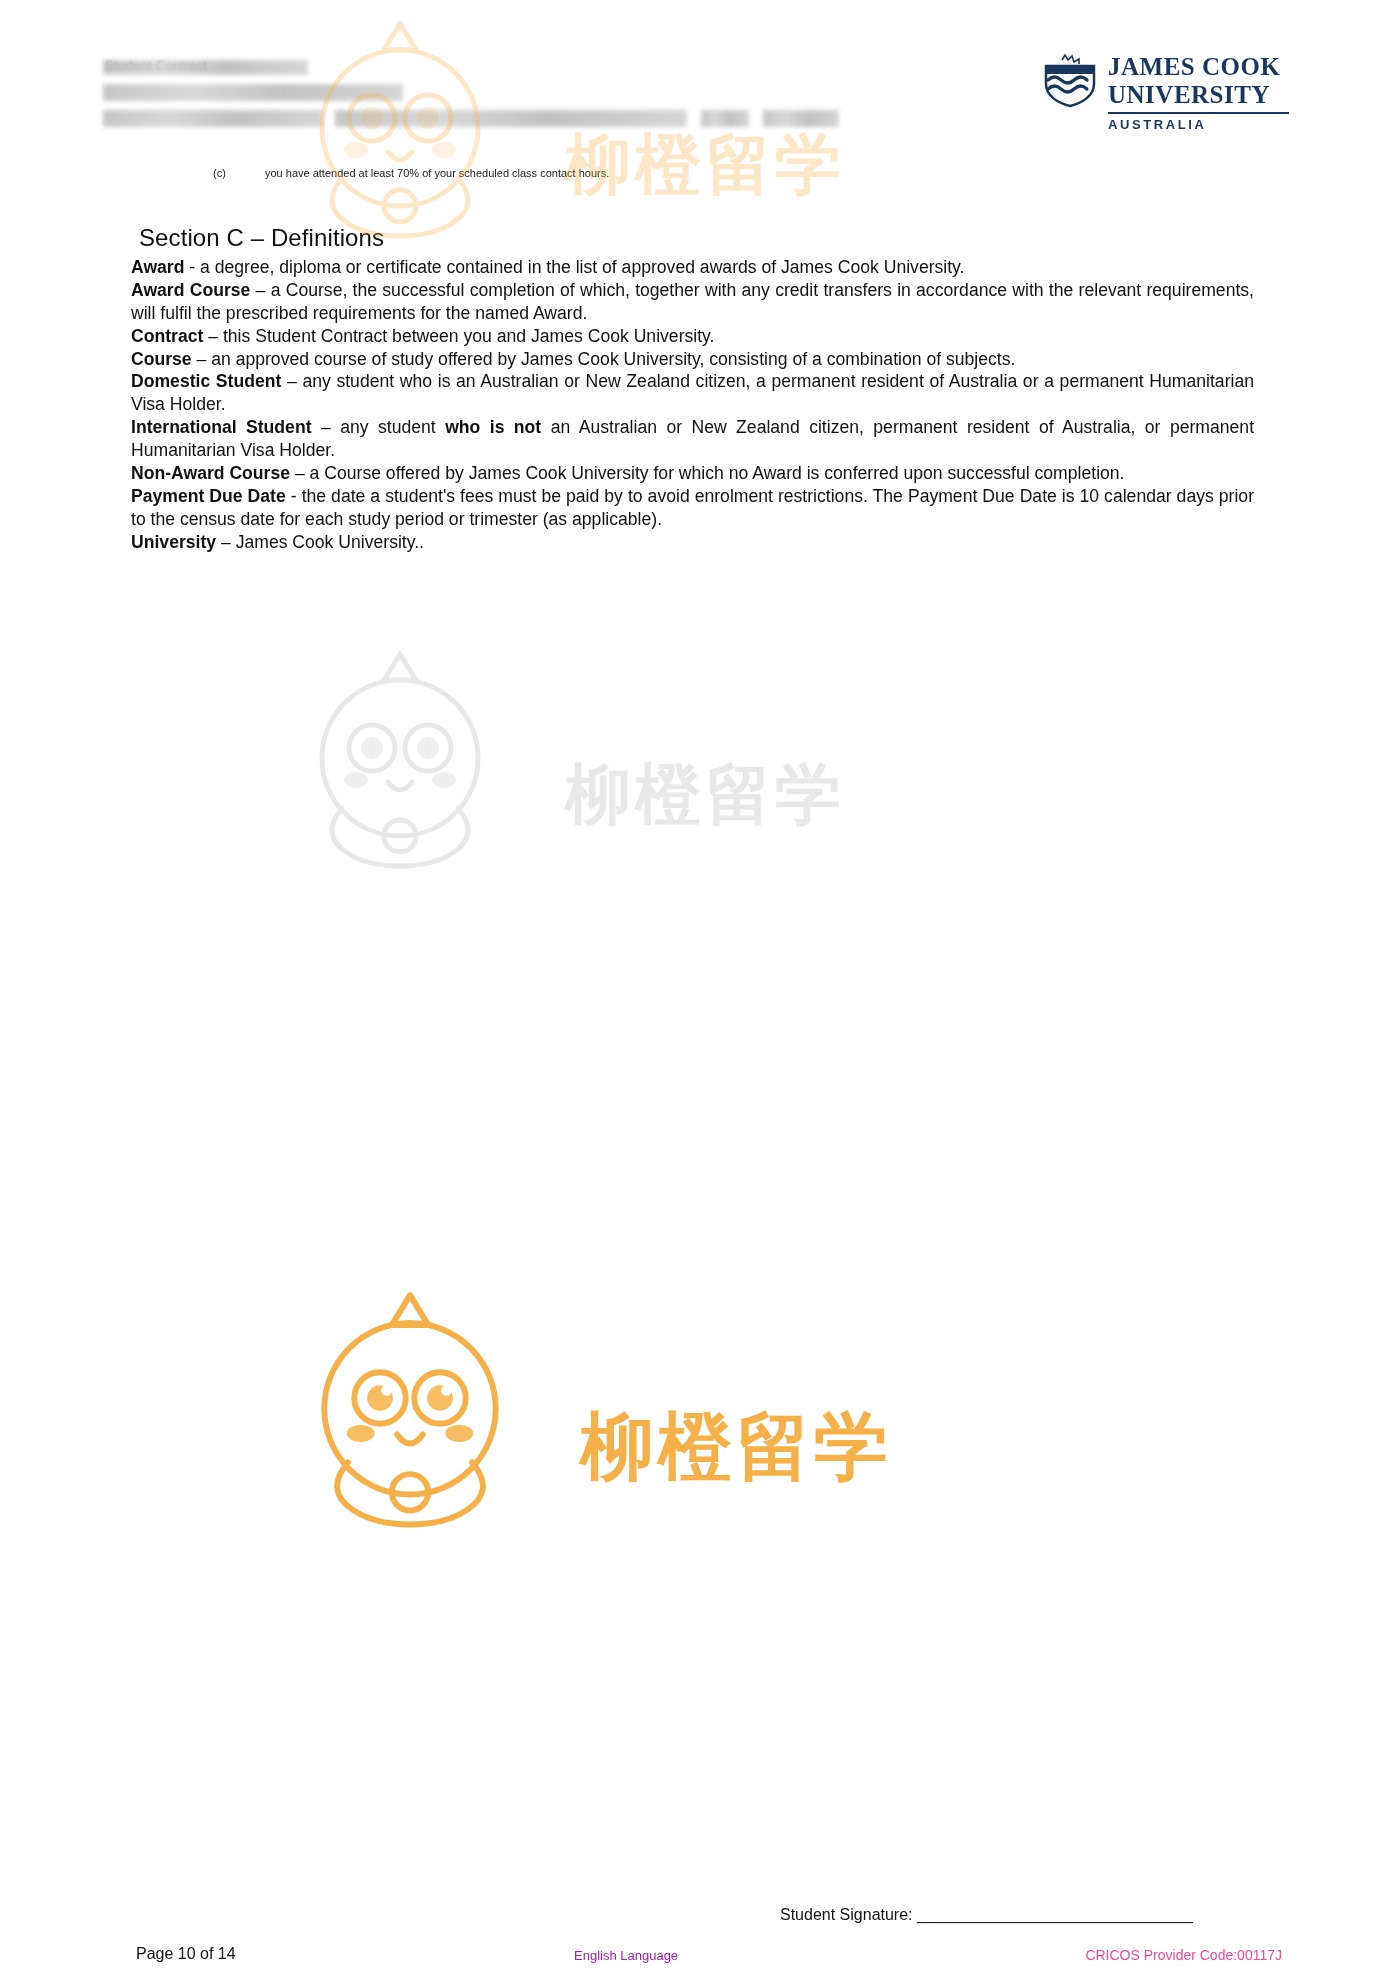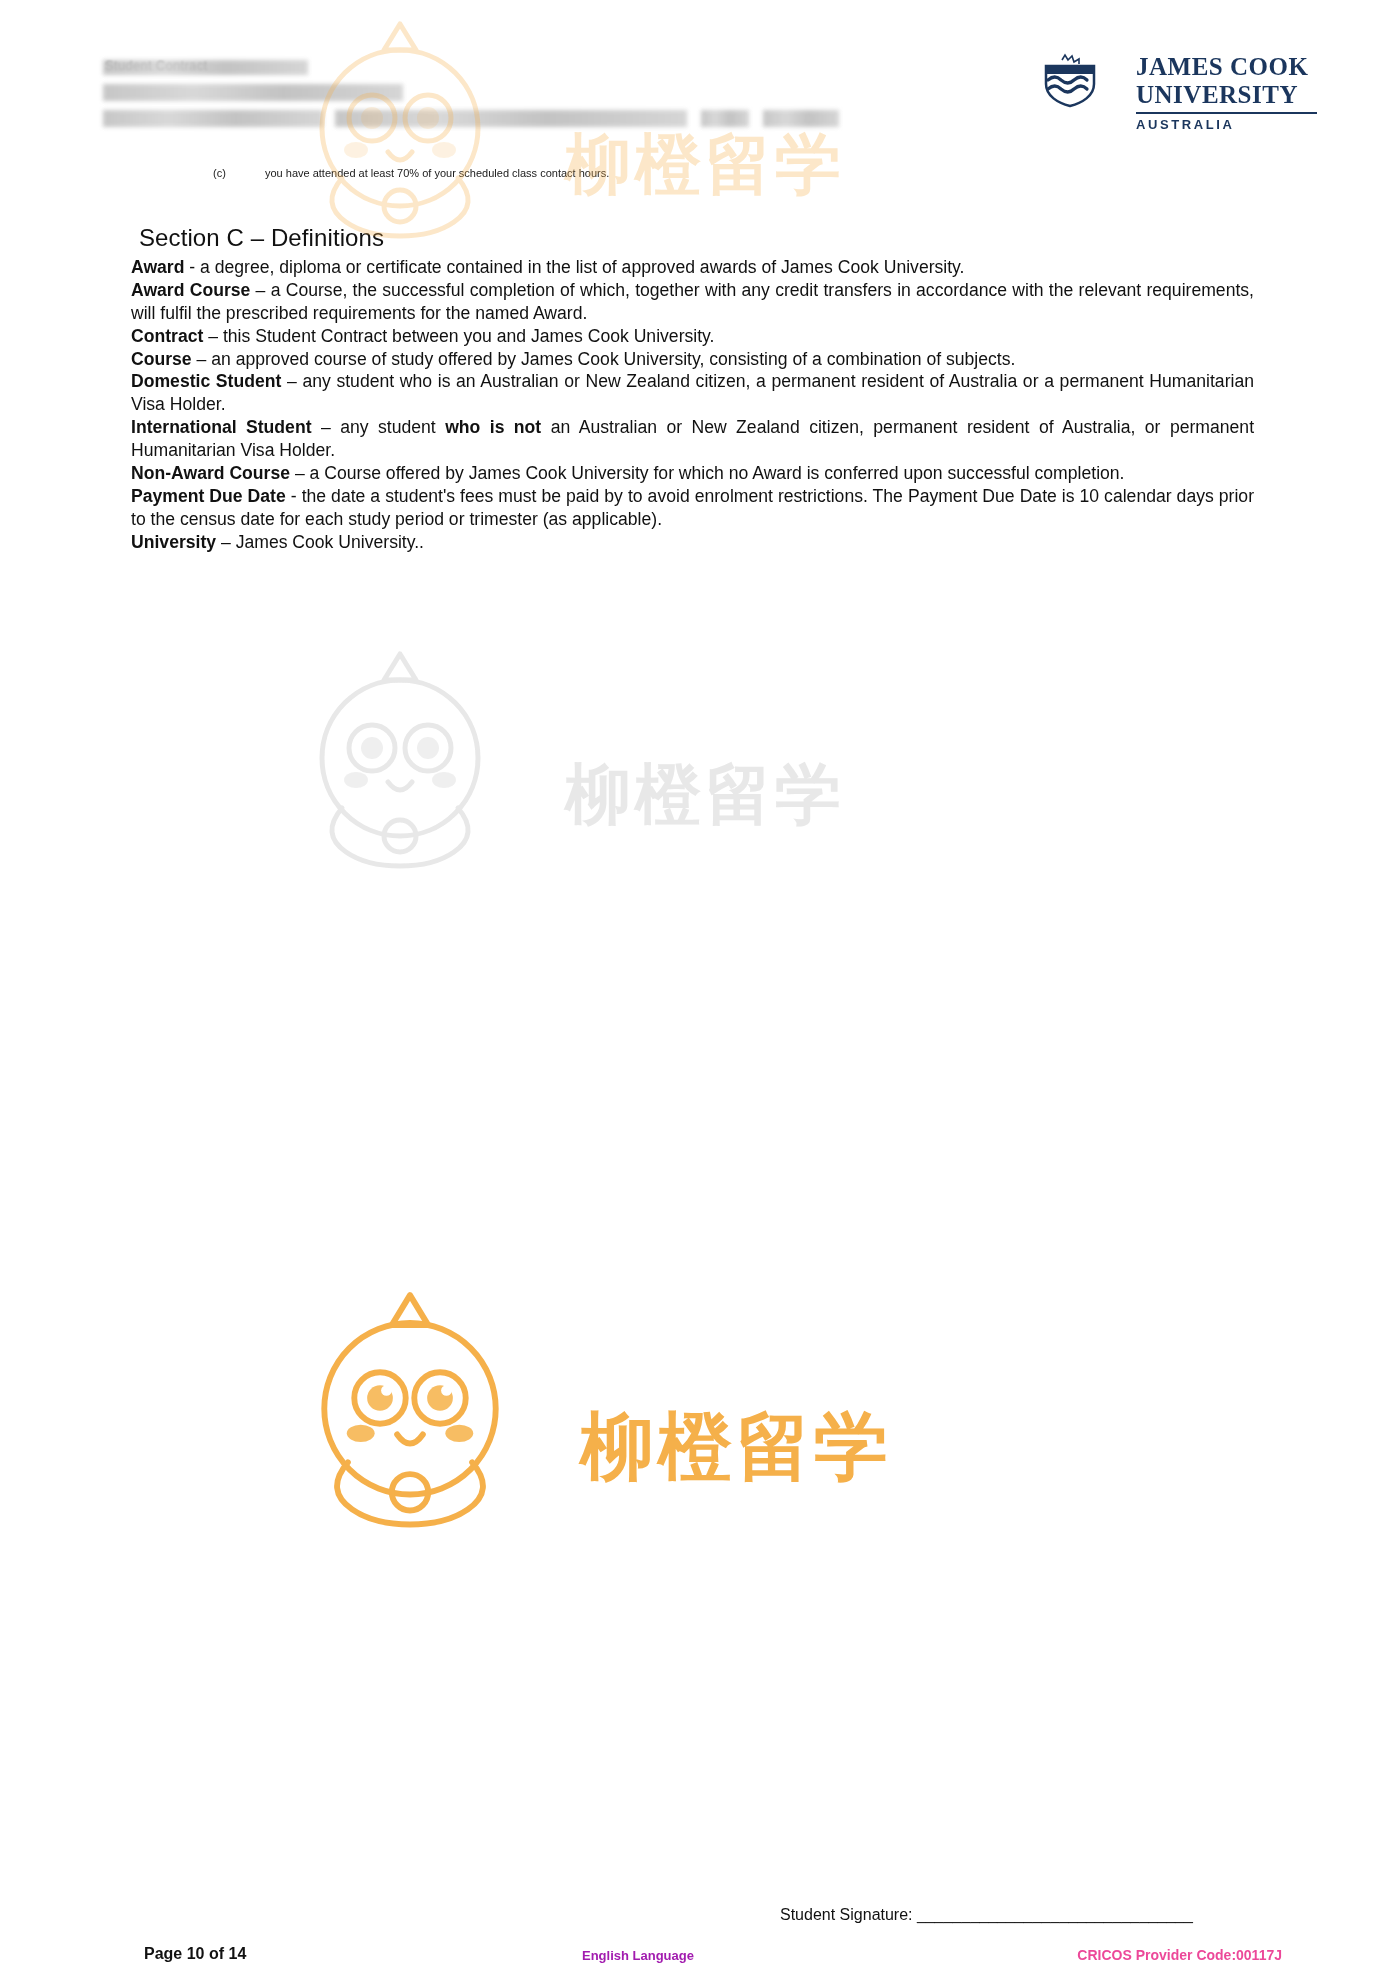--- a/index.html
+++ b/index.html
@@ -61,21 +61,20 @@
     gap: 10px;
   }
   .logo-mark {
     width: 56px;
     height: 56px;
     flex: 0 0 56px;
     position: relative;
   }
   .logo-words {
     padding-top: 2px;
-    margin-left: 28px;
   }
   .logo-line1, .logo-line2 {
     font-family: "Liberation Serif", serif;
     font-weight: 700;
     color: #1b365d;
     letter-spacing: .5px;
     line-height: 1;
   }
   .logo-line1 { font-size: 25px; }
   .logo-line2 { font-size: 25px; margin-top: 3px; }
@@ -147,25 +146,24 @@
     position: absolute;
     left: 780px;
     top: 1888px;
     font-size: 16px;
     color: #111;
     white-space: nowrap;
     margin-top: 18px;
   }
   .footer {
     position: absolute;
-    left: 16px;
+    left: 8px;
     right: 0;
     top: 1945px;
     height: 24px;
-    font-weight: bold;
   }
   .footer .f-left {
     position: absolute;
     left: 128px;
     top: 0;
     font-size: 16px;
     color: #111;
   }
   .footer .f-mid {
     position: absolute;

